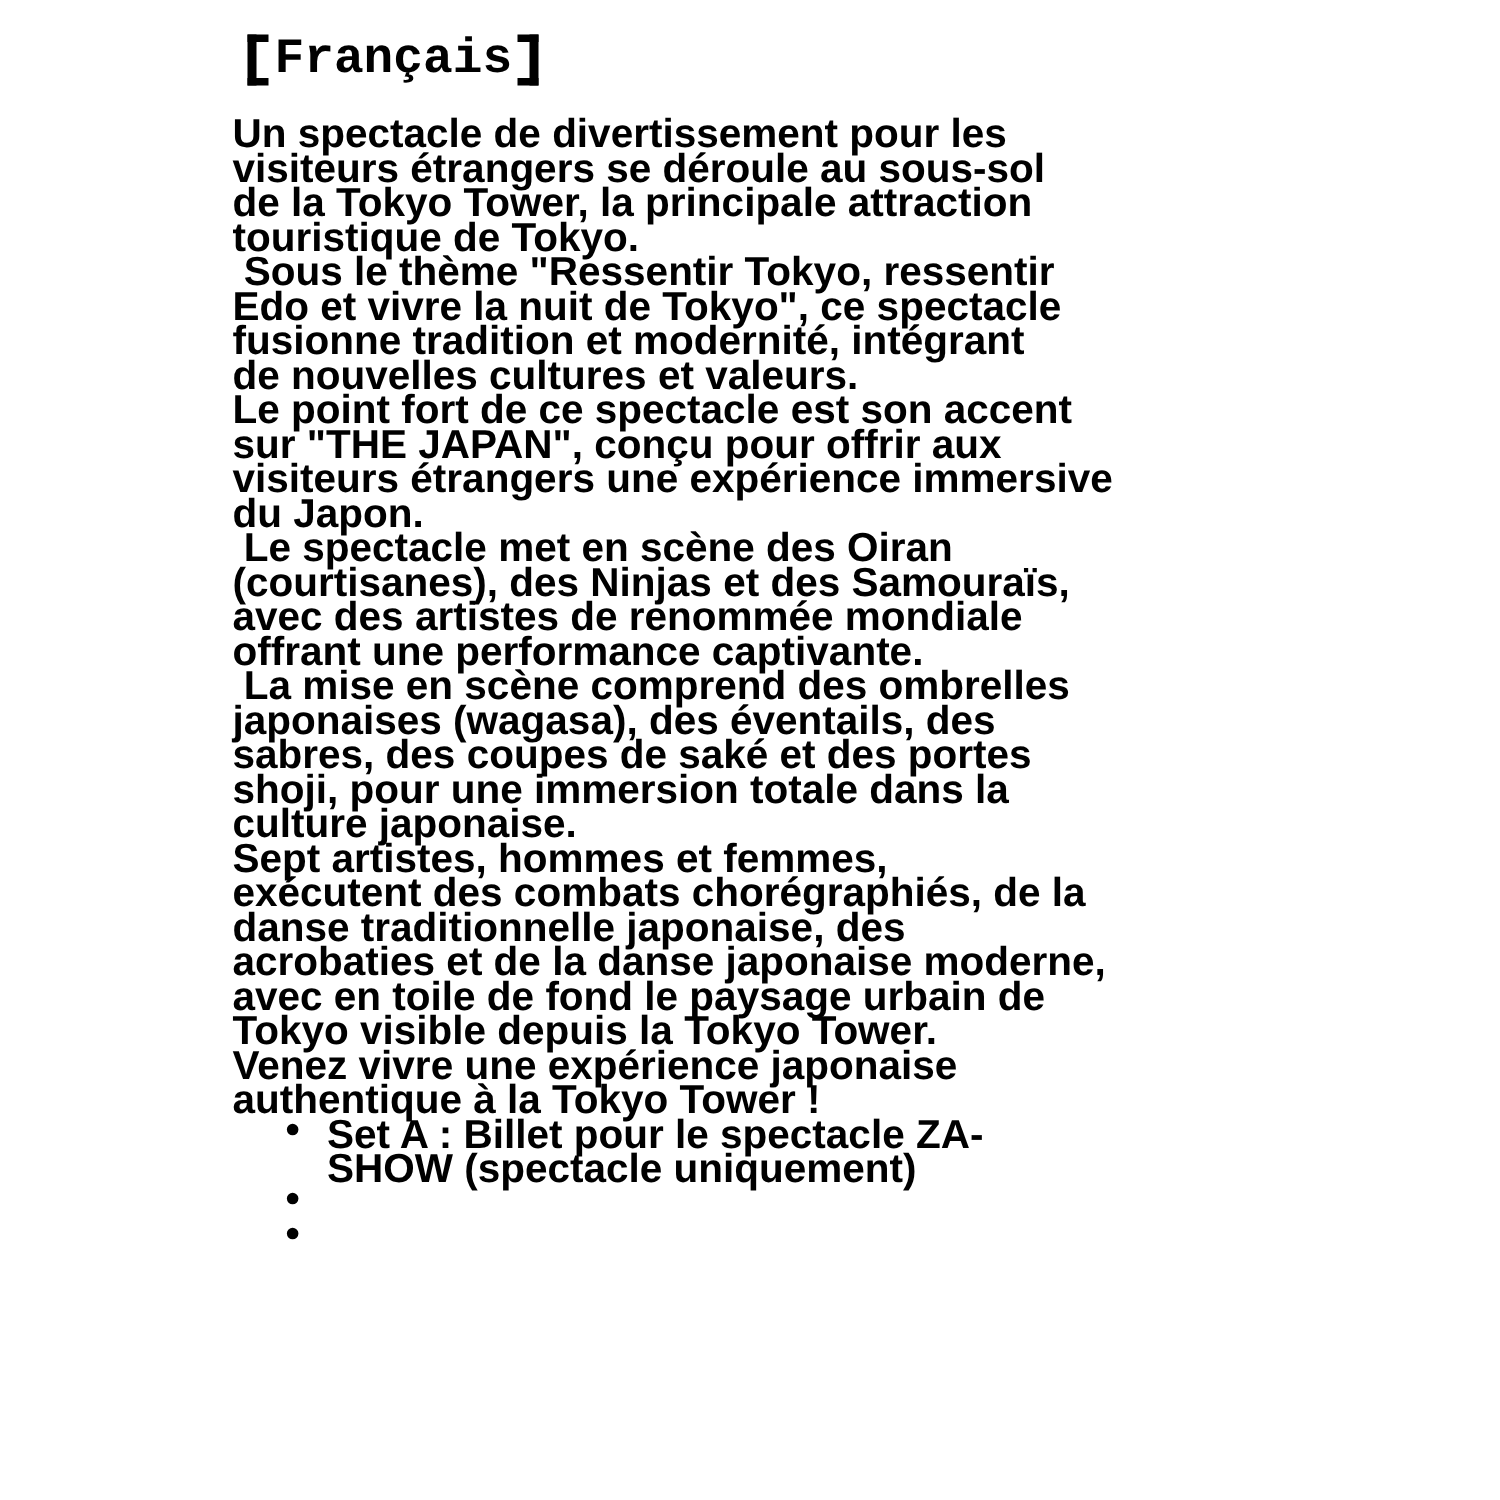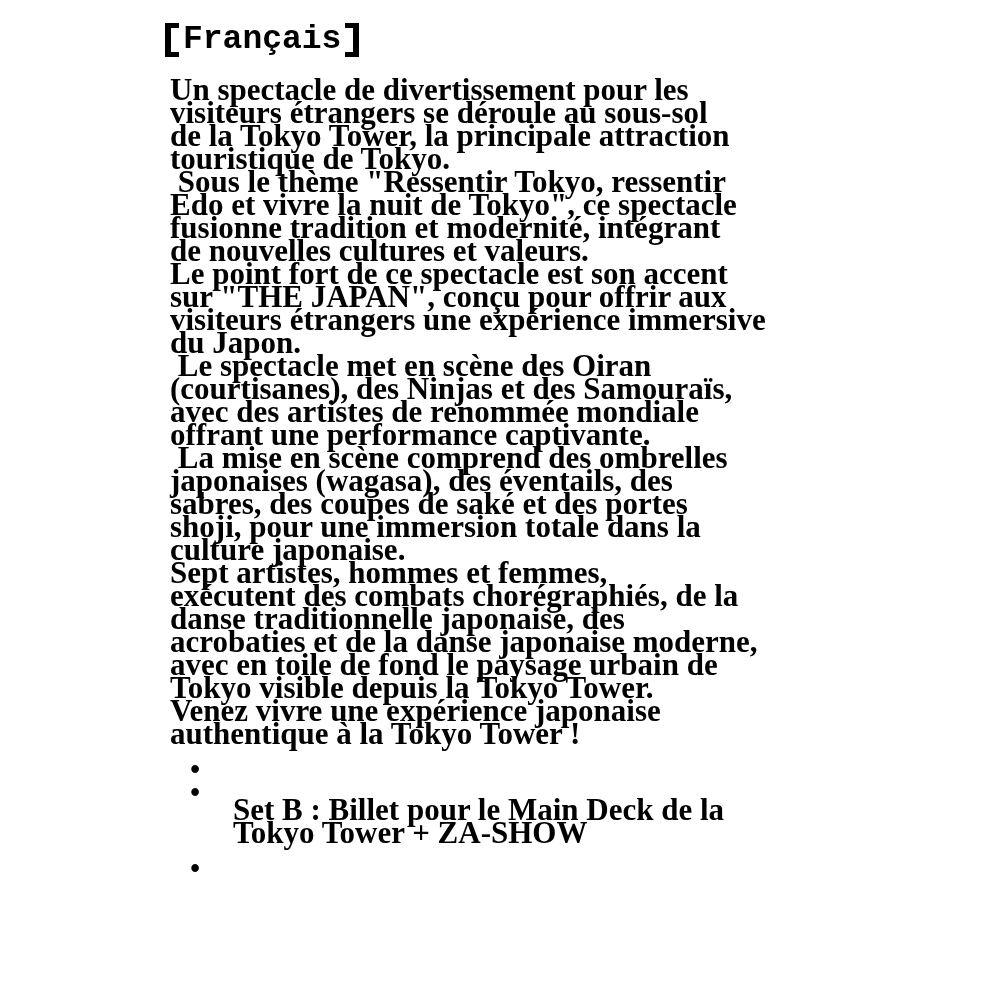--- a/index.html
+++ b/index.html
@@ -43,25 +43,25 @@
     border-bottom: 5px solid #000;
     margin-right: 4px;
   }
   .bracket-right {
     border-right: 6px solid #000;
     border-top: 5px solid #000;
     border-bottom: 5px solid #000;
     margin-left: 4px;
   }
   .mono {
-    font-family: Liberation Serif, serif;
-    font-size: 31px;
+    font-family: Liberation Sans, sans-serif;
+    font-size: 27px;
     line-height: 23px;
     white-space: pre;
-    margin: 15px;
+    margin: 0;
     letter-spacing: 0;
   }
   .body-text {
     margin-top: 18px;
   }
   .entry-text {
     margin-top: 23px;
   }
   .ticket-list {
     list-style: none;
@@ -123,24 +123,24 @@
 acrobaties et de la danse japonaise moderne,
 avec en toile de fond le paysage urbain de
 Tokyo visible depuis la Tokyo Tower.
 Venez vivre une expérience japonaise
 authentique à la Tokyo Tower !</pre>
 
 
   <ul class="ticket-list">
     <li class="ticket-item">
       <span class="ticket-marker">•</span>
+      <pre class="mono item-text">Set A : Billet pour le spectacle ZA-
+SHOW (spectacle uniquement)</pre>
     </li>
     <li class="ticket-item">
       <span class="ticket-marker">•</span>
-      <pre class="mono item-text">Set B : Billet pour le Main Deck de la
-Tokyo Tower + ZA-SHOW</pre>
     </li>
     <li class="ticket-item italic">
       <span class="ticket-marker">•</span>
     </li>
   </ul>
 
 </div>
 
 </body></html>

